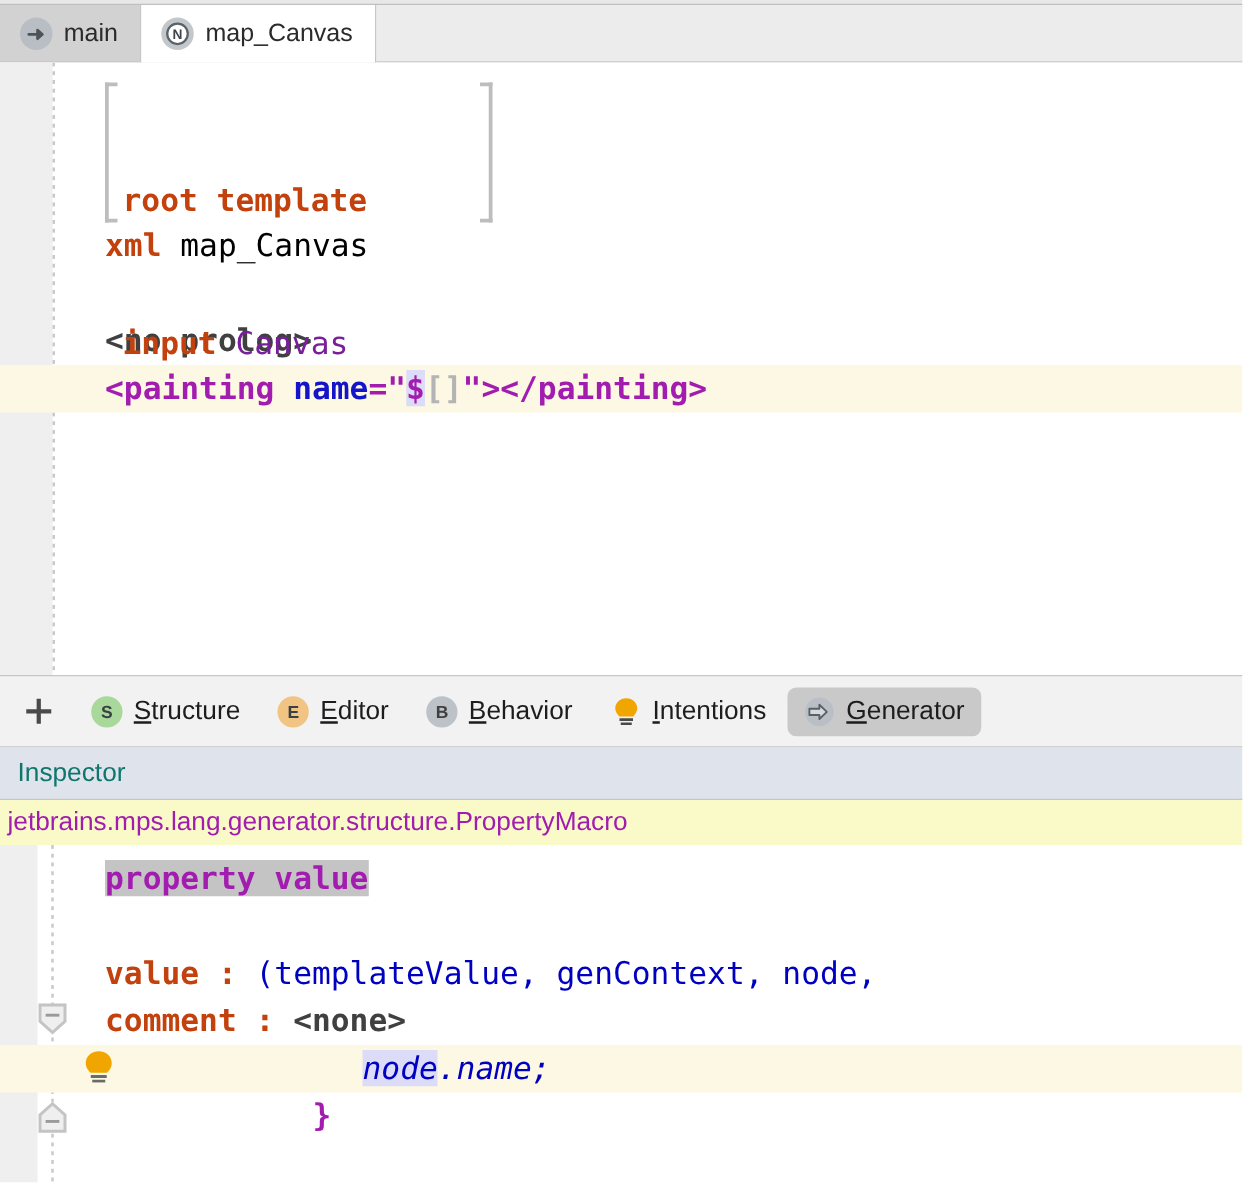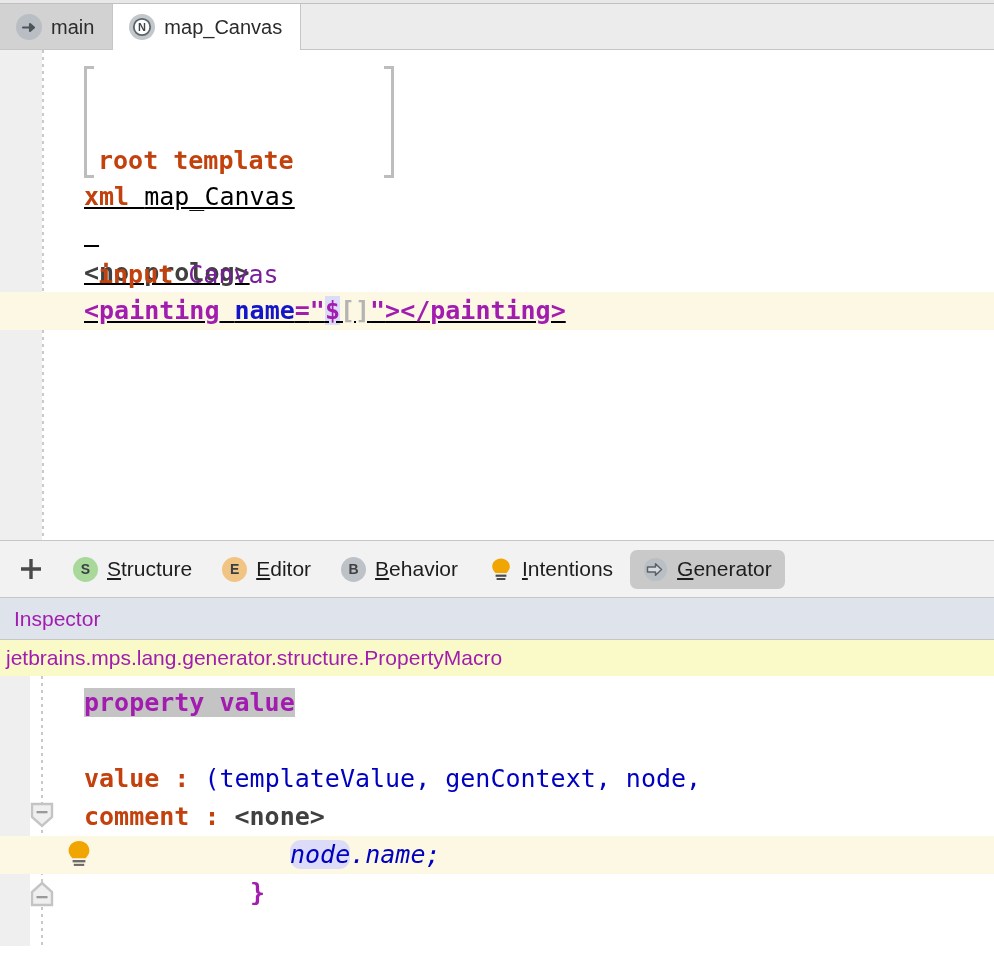--- a/index.html
+++ b/index.html
@@ -105,21 +105,20 @@
     font-family: "DejaVu Sans Mono", "Liberation Mono", monospace;
     font-size: 25px;
     line-height: 38px;
     color: #000000;
     padding-top: 16px;
   }
   .code-line {
     white-space: pre;
     padding-left: 84px;
     height: 38px;
-    text-decoration: underline;
   }
   .code-line.hl {
     background: #fdf8e3;
   }
 
   
   .block-wrap {
     position: relative;
     margin-left: 84px;
     width: 310px;
@@ -145,21 +144,21 @@
   b.kw   { font-weight: bold; color: #c2410c; }
   span.plain { color: #000000; }
   span.purple{ color: #7a1f9c; }
   span.grey  { color: #404040; font-weight: bold; }
   span.navy  { color: #a21caf; font-weight: bold; }
   span.blue  { color: #1414c8; font-weight: bold; }
   span.blue-n{ color: #0000c0; }
   span.lavbg { background: #dcdcf8; }
   span.greybr{ color: #b4b4b4; font-weight: bold; }
   span.selbg { background: #c4c4c4; }
-  span.ital  { font-style: italic; border-radius: 11px; }
+  span.ital  { font-style: italic; }
 
   
   .aspect-bar {
     height: 58px;
     background: #f2f2f2;
     display: flex;
     align-items: center;
     gap: 0px;
     padding-left: 14px;
     border-top: 1px solid #c6c6c6;
@@ -209,21 +208,21 @@
   .asp-ico.bulb, .asp-ico.arrow { background: transparent; }
 
   
   .inspector-title {
     height: 42px;
     background: #dfe3ec;
     display: flex;
     align-items: center;
     padding-left: 14px;
     font-size: 21px;
-    color: #a21caf;
+    color: #0f766e;
     box-sizing: border-box;
     border-bottom: 1px solid #c6c6c6;
   }
   .type-bar {
     background: #fafac8;
     height: 36px;
     display: flex;
     align-items: center;
     padding-left: 6px;
     font-size: 21px;

